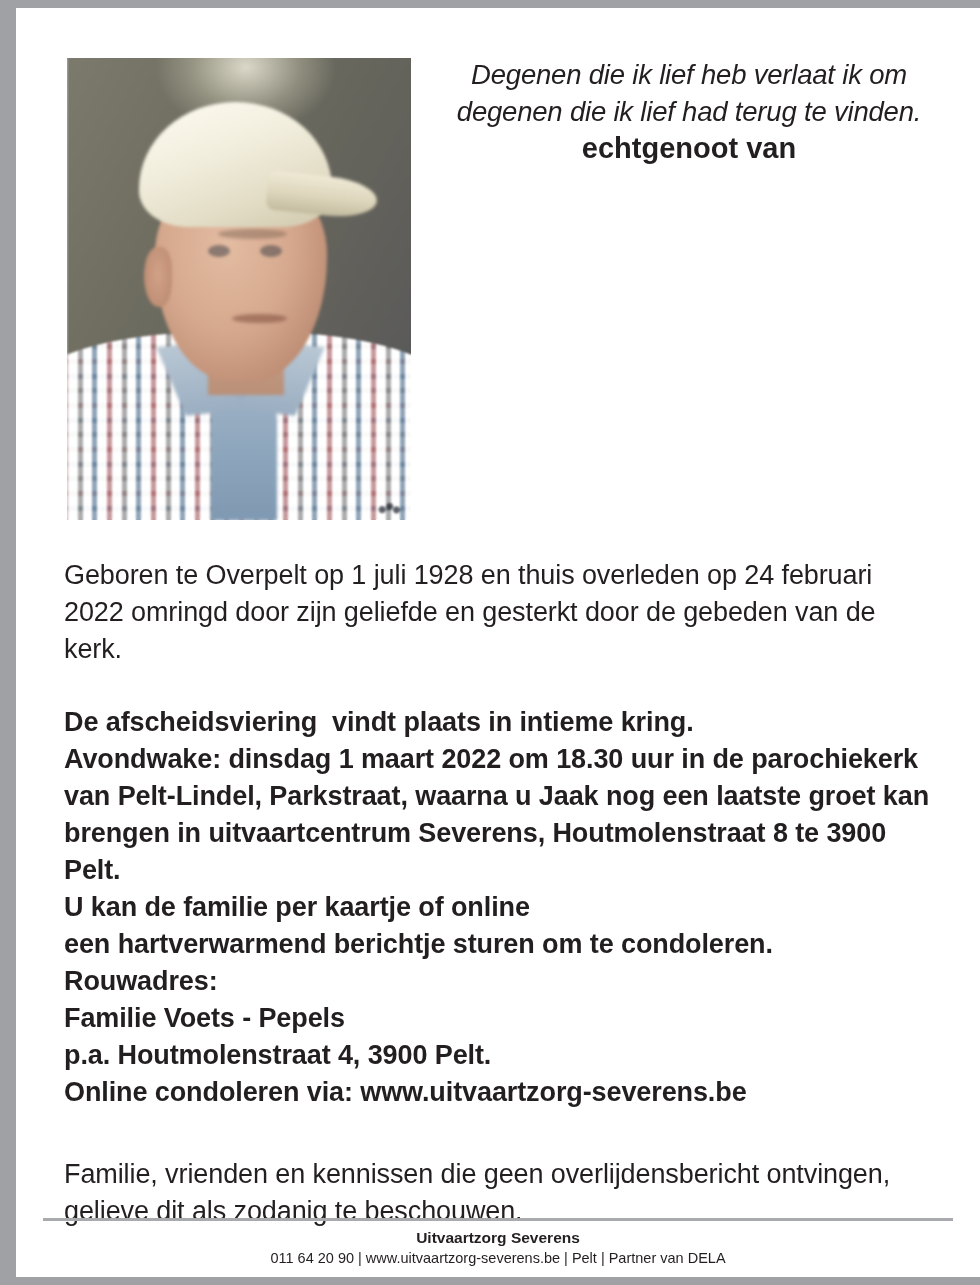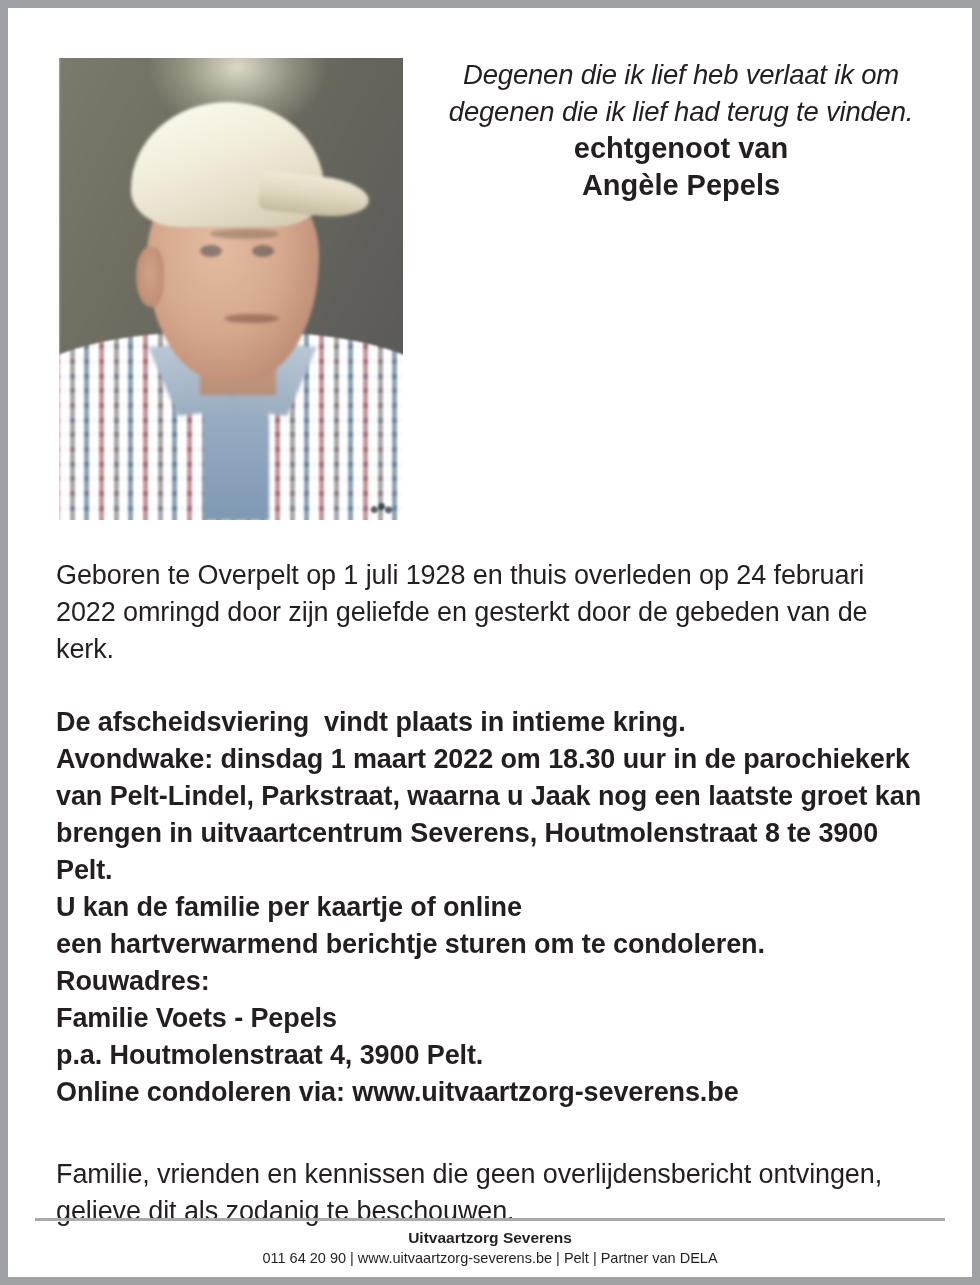--- a/index.html
+++ b/index.html
@@ -11,21 +11,21 @@
 
   body {
     background: #a0a1a4;
     font-family: "Liberation Sans", sans-serif;
     color: #231f20;
     -webkit-font-smoothing: antialiased;
   }
 
   .card {
     position: absolute;
-    left: 8px;
+    left: 16px;
     top: 8px;
     width: 964px;
     height: 1269px;
     background: #ffffff;
     overflow: hidden;
   }
 
   
   .portrait {
     position: absolute;
@@ -290,21 +290,20 @@
     <div class="cap"></div>
     <div class="brim"></div>
     <div class="watermark"></div>
     <div class="soften"></div>
   </div>
 
   <div class="rightcol">
     <div class="quote">Degenen die ik lief heb verlaat ik om degenen die ik lief had terug te vinden.</div>
     <div class="spouse">
       <div>echtgenoot van</div>
-      <div>Angèle Pepels</div>
     </div>
   </div>
 
   <div class="body-area">
     <div class="para">Geboren te Overpelt op 1 juli 1928 en thuis overleden op 24 februari 2022 omringd door zijn geliefde en gesterkt door de gebeden van de kerk.</div>
     <div class="para gap-1">De afscheidsviering  vindt plaats in intieme kring.
 Avondwake: dinsdag 1 maart 2022 om 18.30 uur in de parochiekerk van Pelt-Lindel, Parkstraat, waarna u Jaak nog een laatste groet kan brengen in uitvaartcentrum Severens, Houtmolenstraat 8 te 3900 Pelt.
 U kan de familie per kaartje of online
 een hartverwarmend berichtje sturen om te condoleren.
 Rouwadres:

